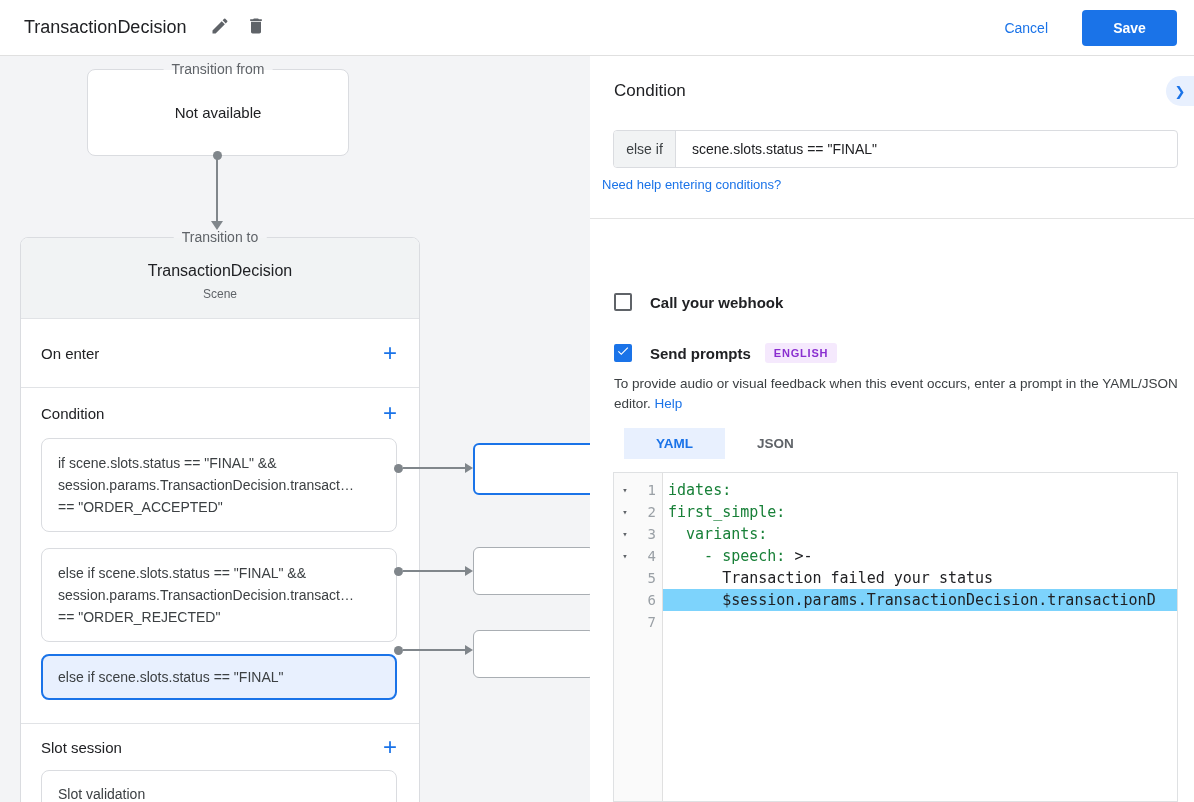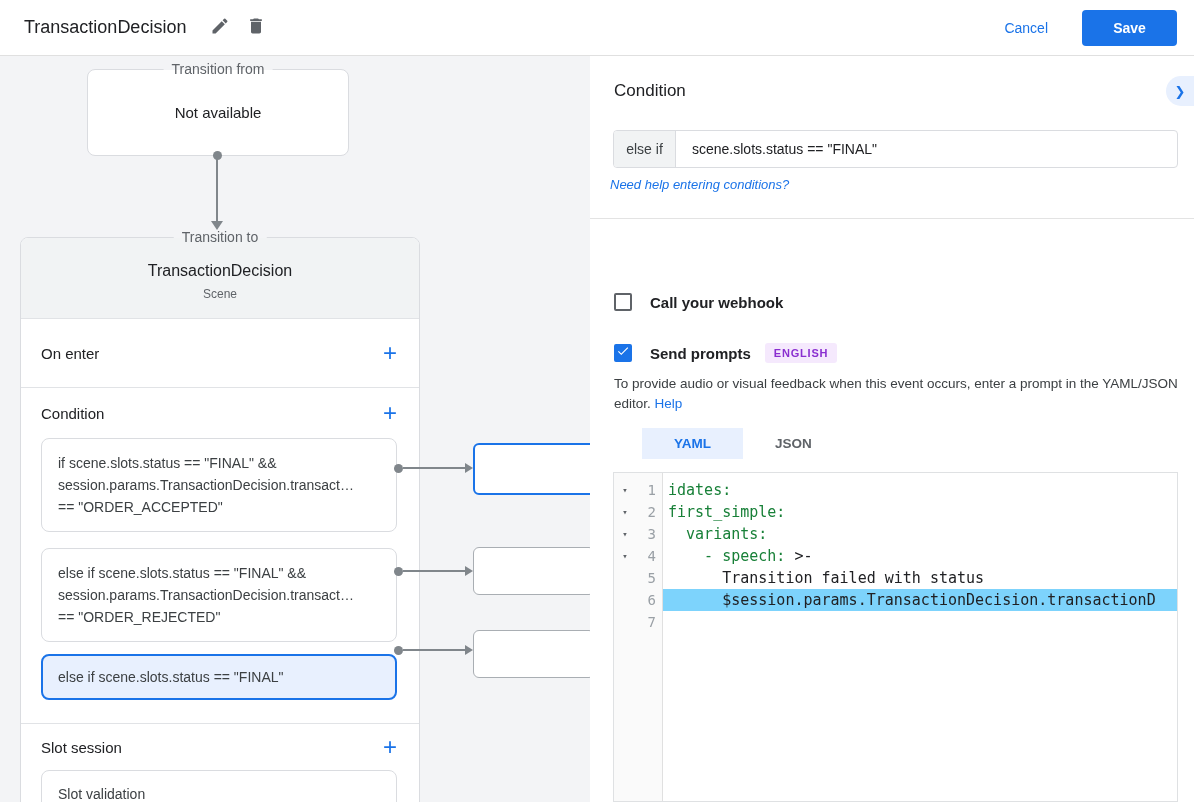--- a/index.html
+++ b/index.html
@@ -55,31 +55,31 @@
   .target-box.plain { border:1px solid #a9aeb3; }
 
   
   .panel { position:absolute; left:590px; top:56px; width:604px; height:746px; background:#fff; z-index:20; }
   .panel-heading { position:absolute; left:24px; font-size:17px; color:#202124; }
   .collapse-pill { position:absolute; right:0; top:20px; width:28px; height:30px; background:#e8f0fe; border-radius:16px 0 0 16px; display:flex; align-items:center; justify-content:center; color:#1a73e8; font-size:13px; font-weight:700; cursor:pointer; }
   .cond-input-row { position:absolute; left:23px; top:74px; width:565px; height:38px; border:1px solid #dadce0; border-radius:4px; display:flex; background:#fff; }
   .cond-prefix { width:62px; background:#f1f3f4; border-right:1px solid #dadce0; border-radius:3px 0 0 3px; display:flex; align-items:center; justify-content:center; font-size:14px; color:#3c4043; }
   .cond-value { flex:1; display:flex; align-items:center; padding-left:16px; font-size:14px; color:#202124; cursor:text; }
   .blue-link { color:#1a73e8; font-size:13px; text-decoration:none; cursor:pointer; }
-  .help-link { position:absolute; left:20px; top:121px;font-style:italic; }
+  .help-link { position:absolute; left:12px; top:121px; }
   .panel-divider { position:absolute; left:0; top:162px; width:604px; height:1px; background:#e3e3e3; }
 
   .chk-row { position:absolute; left:24px; display:flex; align-items:center; }
   .checkbox { width:18px; height:18px; border:2px solid #5f6368; border-radius:2px; flex:none; cursor:pointer; }
   .checkbox.checked { background:#1a73e8; border-color:#1a73e8; display:flex; align-items:center; justify-content:center; }
   .chk-label { margin-left:18px; font-size:15px; font-weight:600; color:#202124; }
   .lang-badge { margin-left:14px; background:#f5e9fd; color:#8a2fd0; font-size:11px; font-weight:700; letter-spacing:.8px; padding:4px 9px; border-radius:3px; }
   .helper-text { position:absolute; left:24px; top:318px; width:576px; font-size:13.5px; line-height:20px; color:#3c4043; }
 
-  .tabs { position:absolute; left:23px; top:372px; display:flex;padding-left:29px; }
+  .tabs { position:absolute; left:5px; top:372px; display:flex;padding-left:29px; }
   .tab { width:101px; height:31px; display:flex; align-items:center; justify-content:center; font-size:13.5px; font-weight:600; color:#5f6368; cursor:pointer; }
   .tab.active { background:#e8f0fe; color:#1a73e8; }
 
   .editor { position:absolute; left:23px; top:416px; width:565px; height:330px; border:1px solid #dfe1e3; background:#fff; overflow:hidden; font-family:"DejaVu Sans Mono","Liberation Mono",monospace; }
   .gutter-bg { position:absolute; left:0; top:0; bottom:0; width:49px; background:#fafafa; border-right:1px solid #e0e0e0; }
   .code-lines { position:absolute; left:0; top:6px; right:0; }
   .code-line { display:flex; height:22px; align-items:center; }
   .fold-cell { width:22px; text-align:center; color:#5f6368; font-size:9px; flex:none; cursor:pointer; }
   .num-cell { width:27px; padding-right:7px; text-align:right; color:#9aa0a6; font-size:14px; flex:none; }
   .code-cell { flex:1; height:22px; line-height:22px; padding-left:5px; white-space:pre; font-size:15px; color:#202124; overflow:hidden; }
@@ -246,21 +246,21 @@
         <span class="code-cell"><span class="green">  variants:</span><span></span></span>
       </div>
       <div class="code-line">
         <span class="fold-cell">▾</span>
         <span class="num-cell">4</span>
         <span class="code-cell"><span class="green">    - speech: </span><span>&gt;-</span></span>
       </div>
       <div class="code-line">
         <span class="fold-cell"></span>
         <span class="num-cell">5</span>
-        <span class="code-cell"><span class="green"></span><span>      Transition failed with status</span></span>
+        <span class="code-cell"><span class="green"></span><span>      Transaction failed your status</span></span>
       </div>
       <div class="code-line hl">
         <span class="fold-cell"></span>
         <span class="num-cell">6</span>
         <span class="code-cell"><span class="green"></span><span>      $session.params.TransactionDecision.transactionD</span></span>
       </div>
       <div class="code-line">
         <span class="fold-cell"></span>
         <span class="num-cell">7</span>
         <span class="code-cell"><span class="green"></span><span></span></span>

